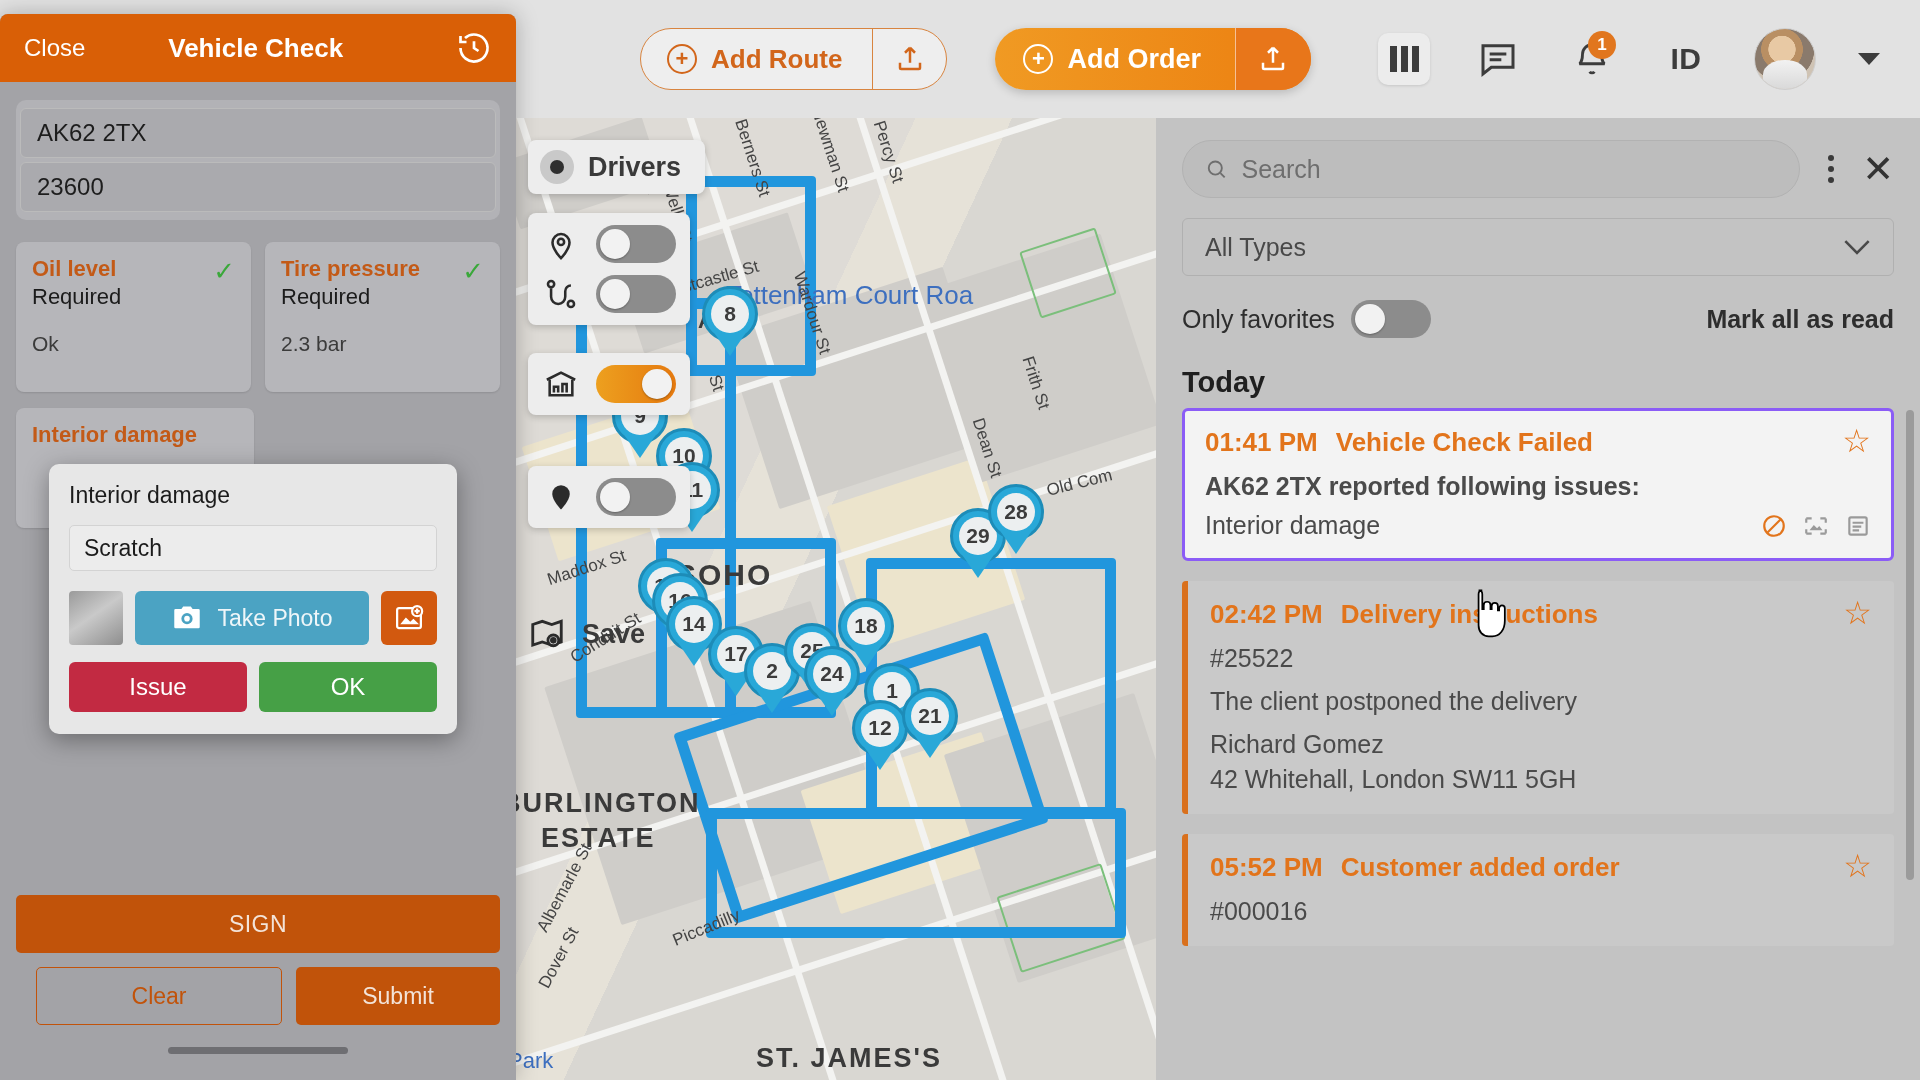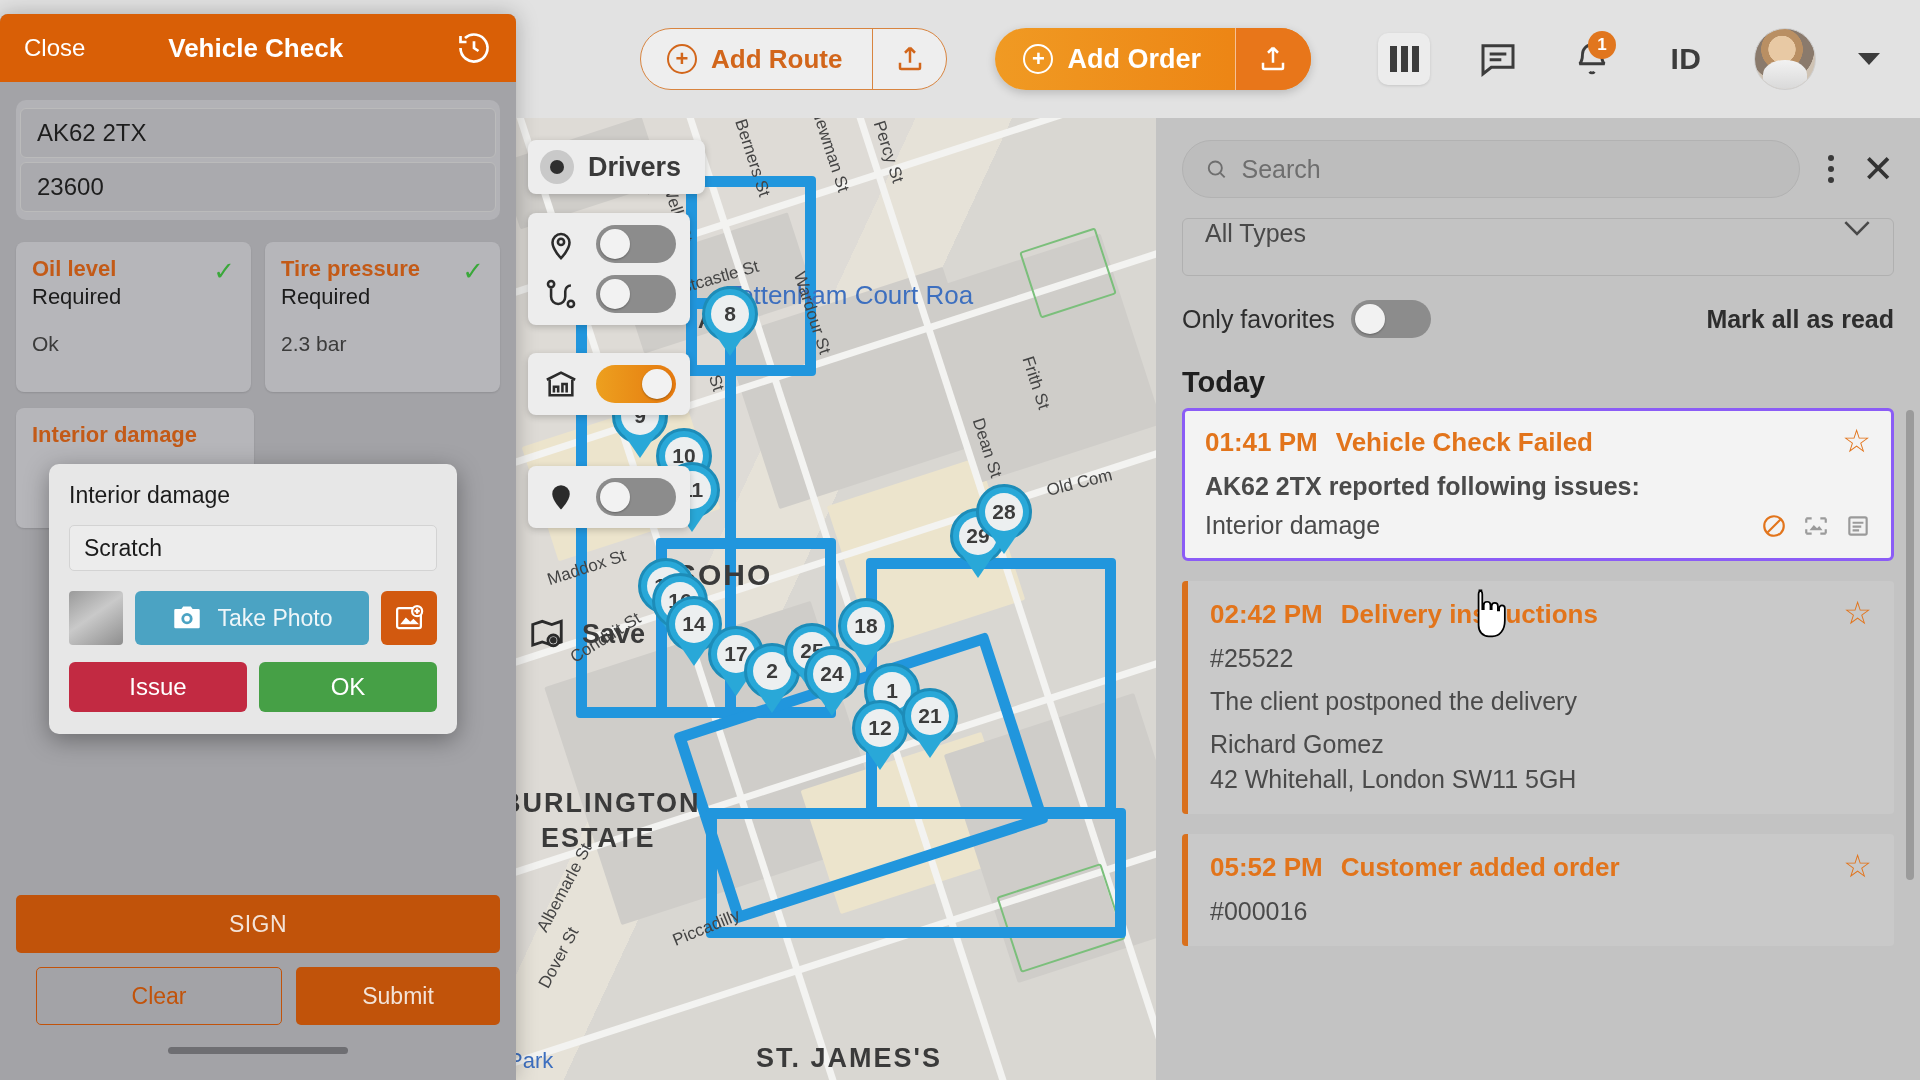--- a/index.html
+++ b/index.html
@@ -267,21 +267,21 @@
     font-size: 25px; color: #4a4a4a; width: 100%;
     font-family: "Liberation Sans", sans-serif;
   }
   .search-box input::placeholder { color: #6e6e6e; }
   .kebab { display: flex; flex-direction: column; gap: 5px; padding: 0 6px; }
   .kebab i { width: 6px; height: 6px; border-radius: 50%; background: #3a3a3a; display:block; }
   .close-x { font-size: 38px; color: #333; line-height: 1; }
 
   .select-box {
     margin-top: 20px; height: 58px; border: 1px solid #b0b0b0; border-radius: 6px;
-    display: flex; justify-content: space-between;
+    display: flex; align-items: center; justify-content: space-between;
     padding: 0 22px; font-size: 25px; color: #494949;
   }
   .fav-row {
     margin-top: 24px; display: flex; align-items: center; gap: 16px;
   }
   .fav-label { font-size: 25px; color: #2e2e2e; }
   .mark-read { margin-left: auto; font-size: 25px; color: #2e2e2e; font-weight: bold; }
 
   .day-head { margin: 28px 26px 12px 26px; font-size: 29px; font-weight: bold; color: #1f1f1f; }
 
@@ -454,21 +454,21 @@
           <div class="inner">11</div>
         </div>
         <div class="tailv"></div>
       </div>
     <div class="pin" style="left:434px;top:390px;text-align:center;">
         <div class="head">
           <div class="inner">29</div>
         </div>
         <div class="tailv"></div>
       </div>
-    <div class="pin" style="left:460px;top:366px;">
+    <div class="pin" style="left:472px;top:366px;">
         <div class="head">
           <div class="inner">28</div>
         </div>
         <div class="tailv"></div>
       </div>
     <div class="pin" style="left:122px;top:440px;">
         <div class="head">
           <div class="inner">13</div>
         </div>
         <div class="tailv"></div>

